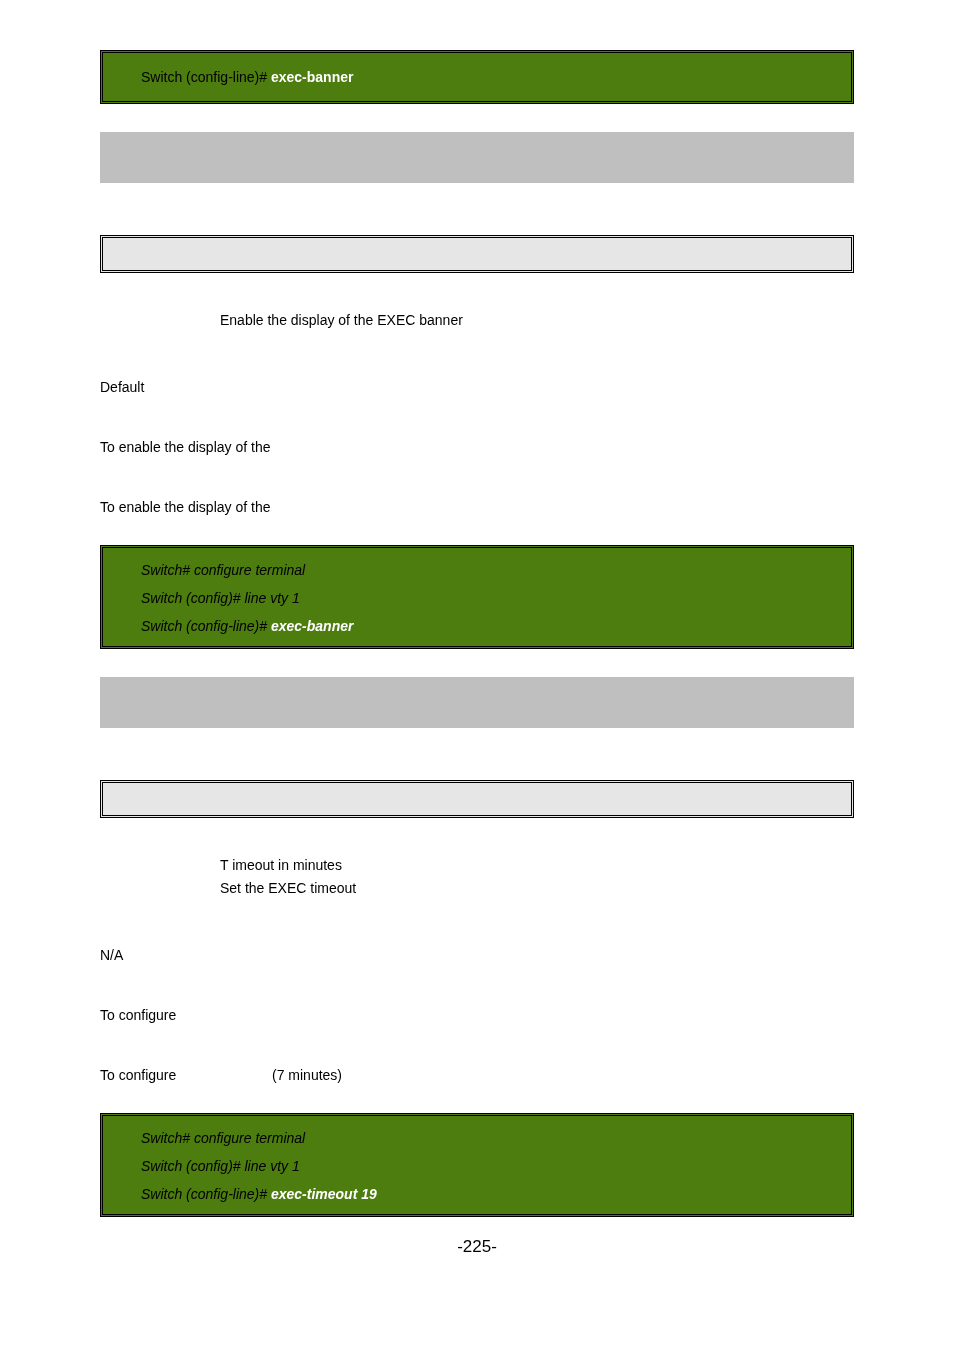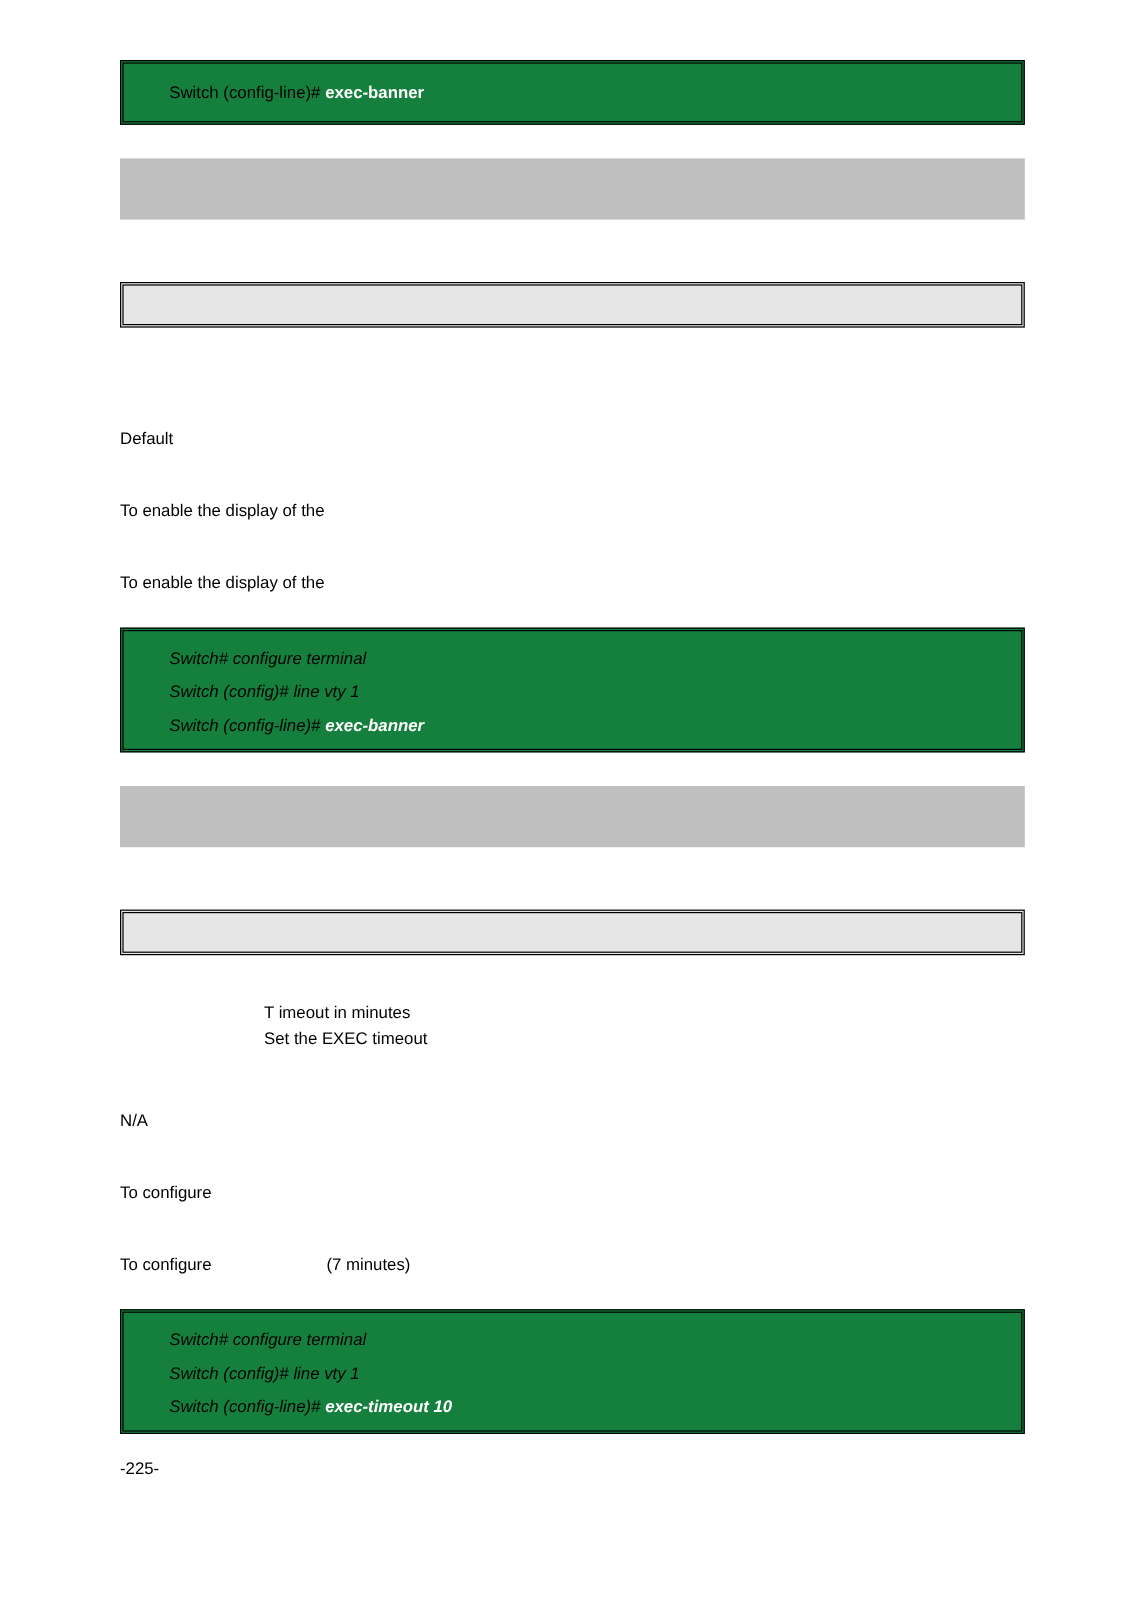--- a/index.html
+++ b/index.html
@@ -10,21 +10,21 @@
     color: #000;
     background: #fff;
     width: 954px;
   }
   .page {
     padding: 50px 100px 30px 100px;
     box-sizing: border-box;
   }
   .code-box {
     border: 3px double #000;
-    background: #15803d;
+    background: #4d7c0f;
     padding: 10px 18px 10px 38px;
     margin: 0 0 28px 0;
     line-height: 2.0;
     font-size: 14px;
   }
   .code-box.narrow {
     padding-top: 12px;
     padding-bottom: 12px;
     font-style: italic;
   }
@@ -66,21 +66,22 @@
   .param-val {
     flex: 1;
   }
   .body-text {
     margin: 0 0 8px 0;
     font-size: 14px;
   }
   .spacer-sm { height: 14px; }
   .spacer-md { height: 26px; }
   .footer {
-    font-size: 14px;
+    text-align: center;
+    font-size: 17px;
     margin-top: 20px;
   }
   .white-on-gray { color:#fff; }
 </style>
 </head>
 <body>
 
 <div class="page">
 
   <div class="code-box">
@@ -93,20 +94,24 @@
   <div class="section-head">
     <span style="visibility:hidden;">exec-banner</span>
   </div>
 
   <div class="sub-head white-on-gray">Syntax</div>
   <div class="syntax-box">
     <span style="color:#e6e6e6;">exec-banner</span>
   </div>
 
   <div class="sub-head white-on-gray">Parameter</div>
+  <div class="param-row">
+    <div class="param-key white-on-gray">exec-banner</div>
+    <div class="param-val">Enable the display of the EXEC banner</div>
+  </div>
 
   <div class="spacer-md"></div>
 
   <div class="sub-head white-on-gray">Default</div>
   <div class="body-text">Default</div>
 
   <div class="spacer-sm"></div>
 
   <div class="sub-head white-on-gray">Mode</div>
   <div class="body-text">
@@ -167,18 +172,18 @@
   <div class="body-text">
     <span>To configure</span><span class="white-on-gray"> EXEC timeout </span><span>(7 minutes)</span>
   </div>
 
   <div class="sub-head white-on-gray">Example</div>
   <div class="code-box narrow" style="line-height:2.0; padding-top:8px; padding-bottom:6px; margin-bottom:10px;">
     <div>Switch# configure terminal</div>
     <div>Switch (config)# line vty 1</div>
     <div>
       <span>Switch (config-line)#</span>
-      <span class="white-on-gray" style="font-weight:bold;">exec-timeout 10</span>
+      <span class="white-on-gray" style="font-weight:bold;">exec-timeout 19</span>
     </div>
   </div>
 
   <div class="footer">-225-</div>
 </div>
 
 </body></html>

